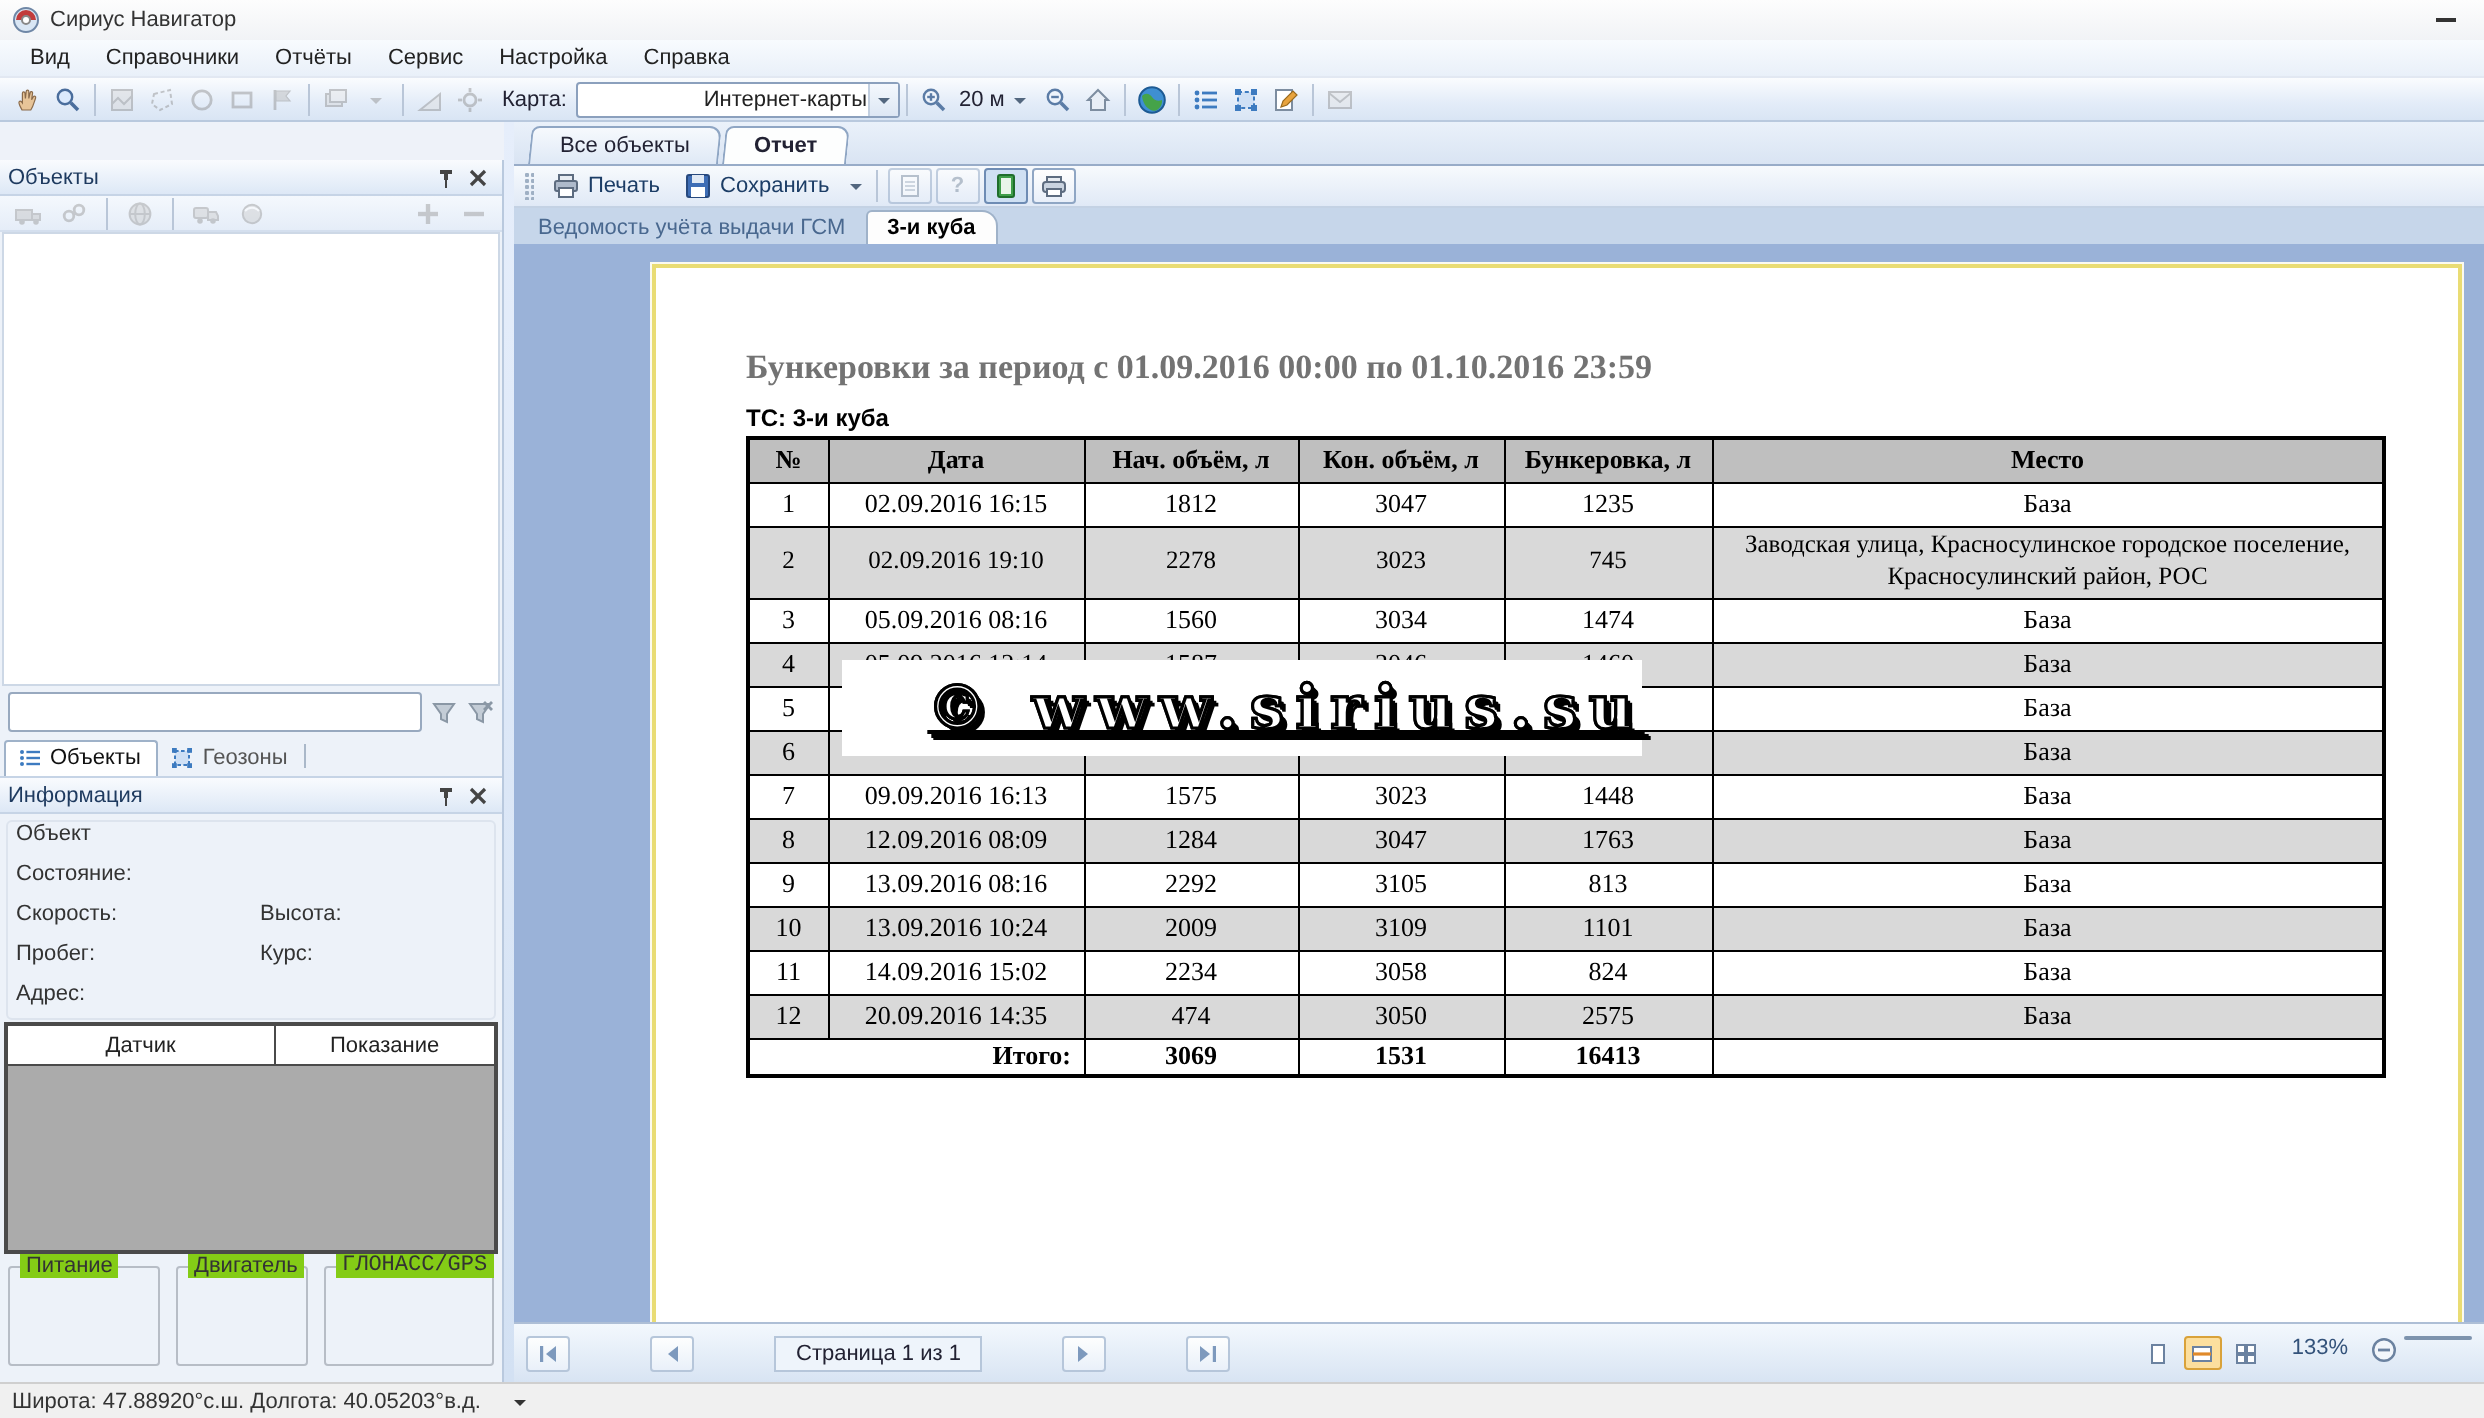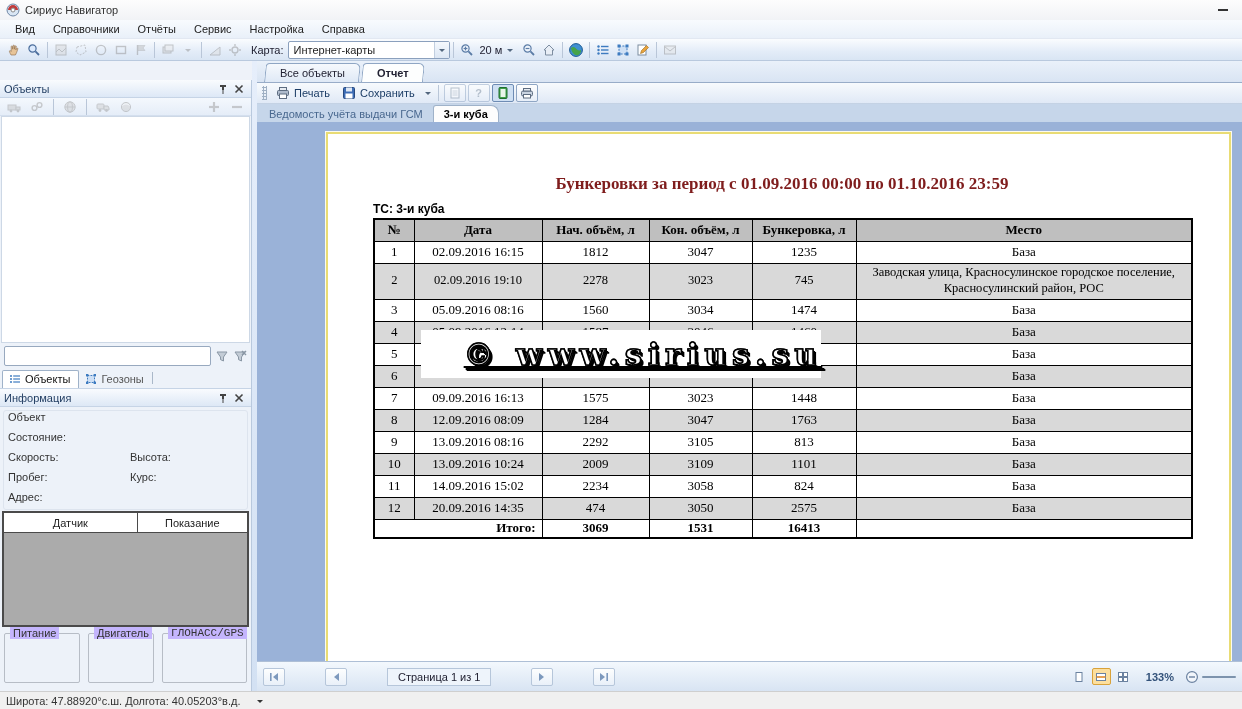--- a/index.html
+++ b/index.html
@@ -16,21 +16,21 @@
   
   .menubar { height:19px; background:linear-gradient(#f8fbfe,#e9f0f9); display:flex; align-items:center; padding-left:6px; border-bottom:1px solid #e2e8f2; }
   .menu-item { padding:2px 9px; color:#222; }
 
   
   .toolbar { height:22px; background:linear-gradient(#fafcfe,#e3ecf8 60%,#d9e5f4); display:flex; align-items:center; padding:0 4px; border-bottom:1px solid #b9c9de; }
   .tb-sep { width:1px; height:16px; background:#b9c6d8; margin:0 3px; }
   .tb-btn { width:20px; height:18px; display:flex; align-items:center; justify-content:center; border-radius:2px; }
   .tb-btn.dis { opacity:.45; filter:grayscale(1); }
   .tb-label { margin:0 4px 0 6px; color:#223; }
-  .combo { display:flex; align-items:center; width:162px; height:18px; background:#fff; border:1px solid #8ba0bd; border-radius:2px; padding-left:5px; }
+  .combo { display:flex; align-items:center; width:162px; height:18px; background:#fff; border:1px solid #8ba0bd; border-radius:2px; padding-left:5px;text-align:right; }
   .combo .val { flex:1; color:#222; }
   .combo .drop { width:15px; height:16px; display:flex; align-items:center; justify-content:center; background:linear-gradient(#f4f8fd,#dde7f4); border-left:1px solid #c2cfe0; }
   .zoomstep { display:flex; align-items:center; gap:2px; padding:0 3px; height:18px; color:#223; }
 
   .i16 { width:16px; height:16px; display:block; }
   .i14 { width:14px; height:14px; display:block; }
   .i12 { width:12px; height:12px; display:block; }
 
   
   .content { position:absolute; top:61px; left:0; right:0; bottom:18px; display:flex; }
@@ -59,21 +59,21 @@
   .sensor-wrap { height:116px; padding:0 2px; }
   .sensor-table { width:100%; height:100%; border:2px solid #4a4a4a; background:#a9a9a9; display:flex; flex-direction:column; }
   .sensor-head { display:flex; background:#fff; border-bottom:1px solid #4a4a4a; height:20px; }
   .sensor-head div { display:flex; align-items:center; justify-content:center; }
   .sensor-col1 { width:55%; border-right:1px solid #4a4a4a; }
   .sensor-col2 { width:45%; }
   .sensor-body { flex:1; background:#ababab; }
 
   .groups-row { height:64px; display:flex; gap:8px; padding:6px 4px 8px 4px; }
   .groupbox { position:relative; border:1px solid #b7bdc6; border-radius:2px; flex:1; }
-  .groupbox .gb-label { position:absolute; top:-7px; left:5px; background:#c4b5fd; padding:0 3px; color:#333; }
+  .groupbox .gb-label { position:absolute; top:-7px; left:5px; background:#84cc16; padding:0 3px; color:#333; }
   .gb-power { flex:0 0 76px; } .gb-engine { flex:0 0 66px; } .gb-gps { flex:1;font-family:Liberation Mono, monospace; }
 
   
   .statusbar { position:absolute; left:0; right:0; bottom:0; height:18px; background:#f0f0f0; border-top:1px solid #cfcfcf; display:flex; align-items:center; padding:0 6px; color:#333; }
   .statusbar .caret { margin-left:14px; }
 
   
   .tabstrip { height:22px; background:linear-gradient(#eaf1fa,#d9e4f3); display:flex; align-items:flex-end; padding-left:8px; border-bottom:1px solid #98acc8; }
   .mtab { padding:3px 14px 3px 14px; margin-right:2px; border:1px solid #8fa6c4; border-bottom:none; border-radius:4px 6px 0 0; background:linear-gradient(#f6f9fd,#dfe9f6); color:#223; transform:skewX(-6deg); }
   .mtab > span { display:inline-block; transform:skewX(6deg); }
@@ -89,21 +89,21 @@
   .rt-dis { opacity:.5; }
 
   
   .subtabs { height:18px; background:#c6d6ea; display:flex; align-items:flex-end; padding-left:2px; }
   .stab { padding:2px 10px 2px 10px; color:#49688f; border-radius:3px 8px 0 0; }
   .stab.active { background:#fdfdfd; color:#000; font-weight:bold; border:1px solid #9fb2c9; border-bottom:none; }
 
   
   .viewport { flex:1; position:relative; background:#9ab2d8; overflow:hidden; }
   .page { position:absolute; left:69px; top:10px; width:905px; height:1400px; background:#fff; border:2px solid #e9dc74; outline:1px solid #fbfaf0; }
-  .r-title { position:absolute; top:40px; left:45px; width:818px; text-align:center; font:bold 17px "Liberation Serif", serif; color:#7f1d1d; }
+  .r-title { position:absolute; top:40px; left:45px; width:818px; text-align:left; font:bold 17px "Liberation Serif", serif; color:#737373; }
   .r-subtitle { position:absolute; top:68px; left:45px; font:bold 12px "Liberation Sans", sans-serif; color:#000; }
   .r-table { position:absolute; top:84px; left:45px; border-collapse:collapse; table-layout:fixed; width:818px; font-family:"Liberation Serif", serif; font-size:13px; color:#000; }
   .r-table th, .r-table td { border:1px solid #000; text-align:center; padding:0 3px; overflow:hidden; }
   .r-table { border:2px solid #000; }
   .r-table thead th { background:#bfbfbf; font-weight:bold; height:22px; }
   .r-table tbody tr { height:22px; }
   .r-table tbody tr.shaded td { background:#d9d9d9; }
   .r-table tbody tr.tall { height:36px; }
   .r-table tbody tr.tall td { font-size:12.5px; line-height:1.25; }
   .r-table tfoot tr { height:19px; }
@@ -114,21 +114,21 @@
     font:bold 30px "DejaVu Serif", serif; letter-spacing:6px; white-space:nowrap;
     color:#fff; -webkit-text-stroke:1.6px #000;
     text-shadow:2px 2px 0 #000, 3px 3px 0 #000;
     text-decoration:underline; text-decoration-thickness:2px;margin-left:44px;
   }
 
   
   .pager { height:30px; background:linear-gradient(#f3f8fd,#d8e4f3); border-top:1px solid #aebfd6; display:flex; align-items:center; padding:0 6px;gap:38px; }
   .pg-btn { width:22px; height:18px; display:flex; align-items:center; justify-content:center; border:1px solid #b6c6da; border-radius:2px; background:linear-gradient(#fdfefe,#e9f0f9); margin-right:2px; }
   .pg-label { height:18px; display:flex; align-items:center; padding:0 10px; border:1px solid #b6c6da; background:#eef4fb; color:#223; margin-right:2px; }
-  .pager .right { margin-left:auto; display:flex; align-items:center; gap:3px;font-weight:bold; }
+  .pager .right { margin-left:auto; display:flex; align-items:flex-start; gap:3px; }
   .view-btn { width:19px; height:17px; display:flex; align-items:center; justify-content:center; border:1px solid transparent; border-radius:2px; }
   .view-btn.active { background:#fcdf9e; border-color:#d9a23a; }
   .zoom-val { color:#33527a; margin:0 8px 0 10px; }
   .slider-track { width:34px; height:2px; background:#7d93ad; border-radius:1px; }
 </style>
 </head>
 <body>
 
 <div class="window">
 

